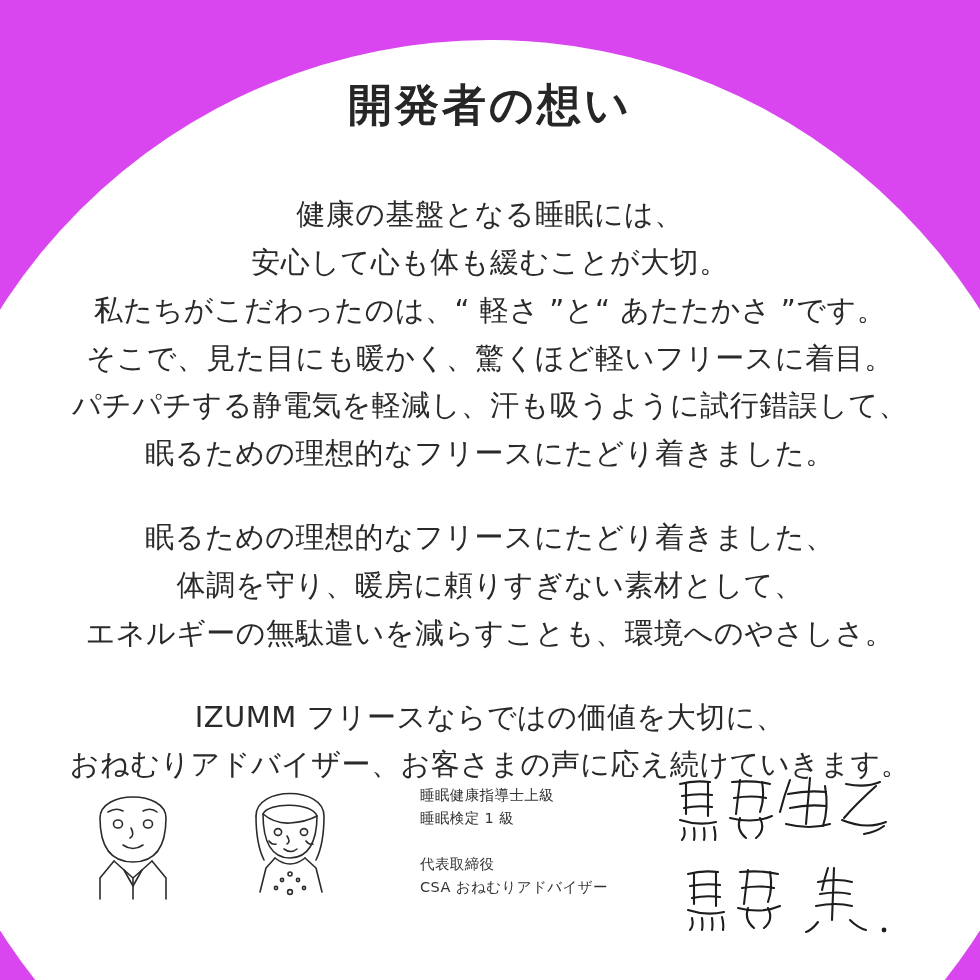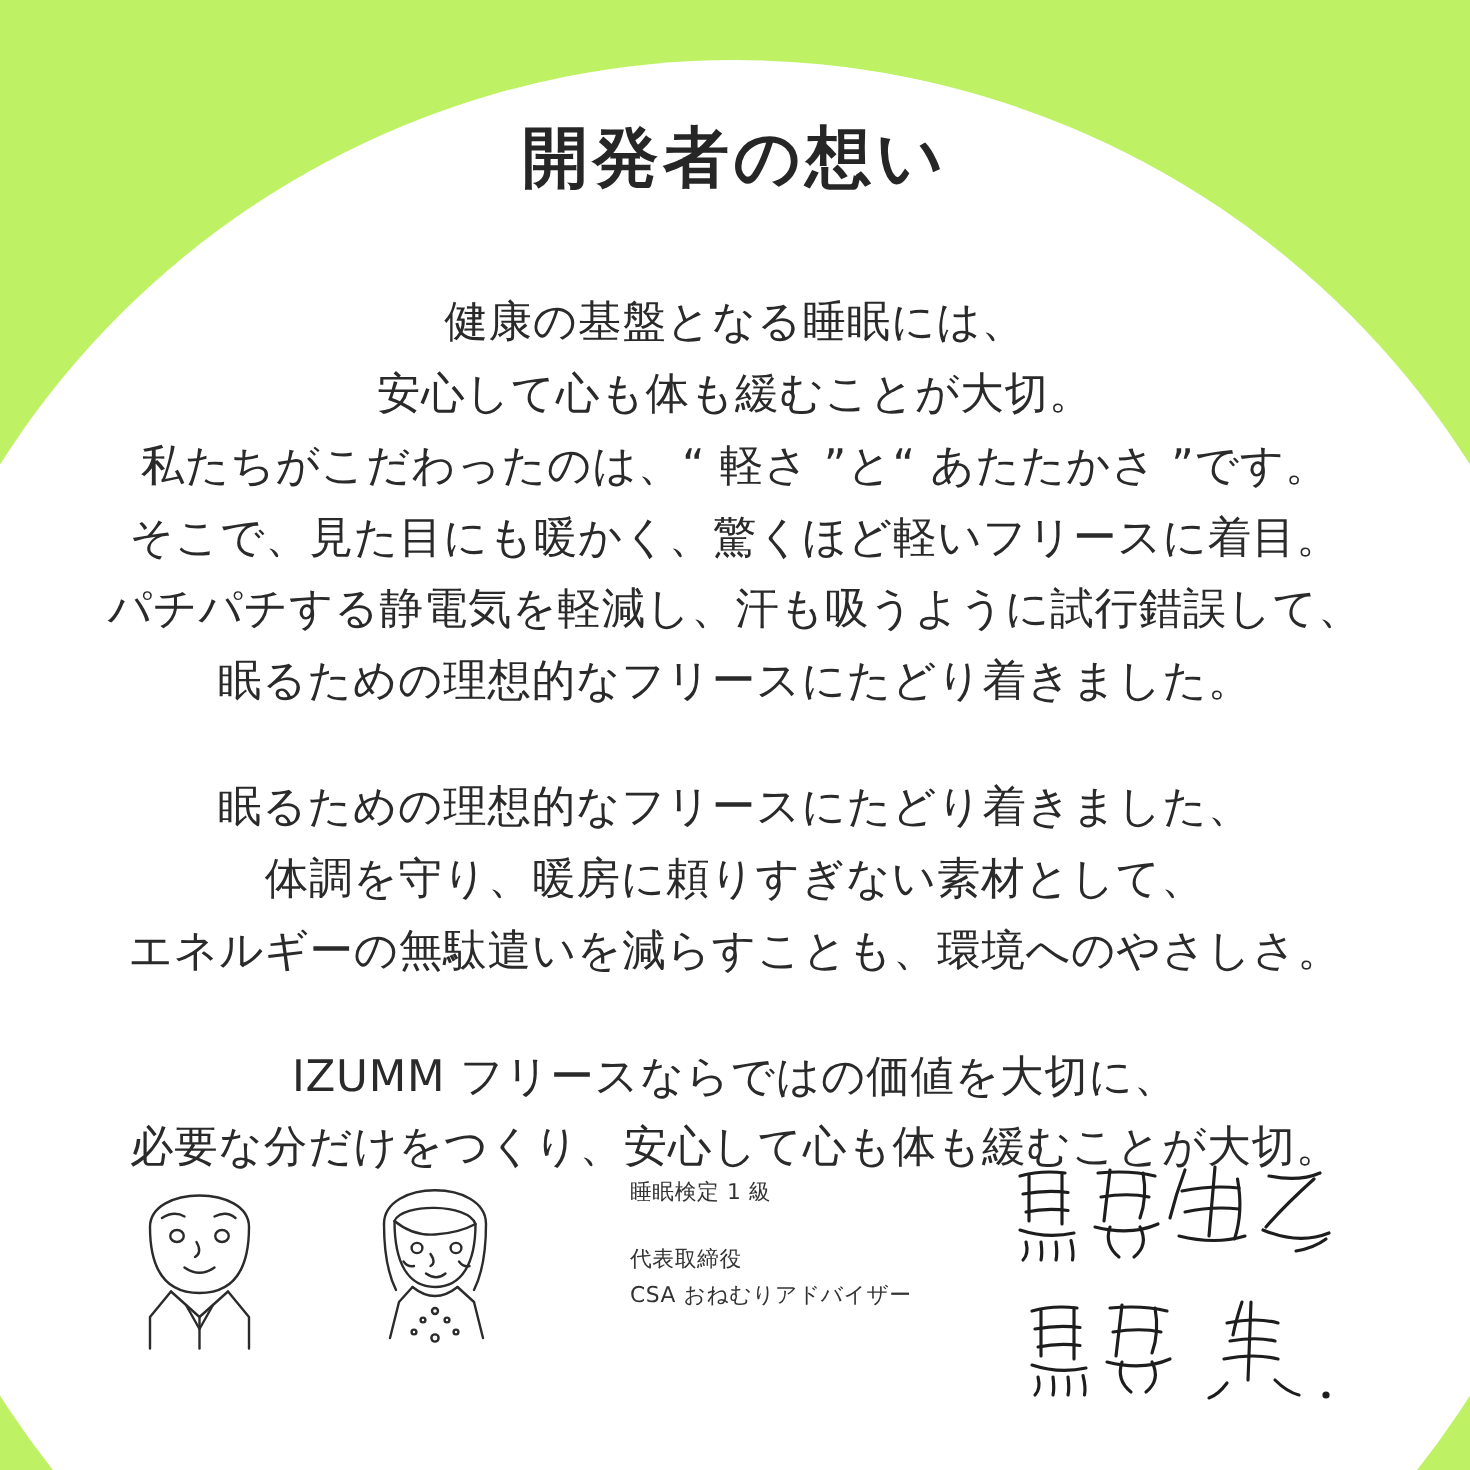--- a/index.html
+++ b/index.html
@@ -11,21 +11,21 @@
     height: 980px;
     background: #f2f0eb;
     font-family: "Liberation Sans", sans-serif;
     overflow: hidden;
   }
 
   #page {
     position: relative;
     width: 980px;
     height: 980px;
-    background: #bef264;
+    background: #d946ef;
     overflow: hidden;
   }
 
   
   #dome {
     position: absolute;
     left: 50%;
     top: 40px;
     transform: translateX(-50%);
     width: 1160px;
@@ -135,21 +135,21 @@
     </div>
 
     <div class="para" id="p2">
       <span class="line">眠るための理想的なフリースにたどり着きました、</span>
       <span class="line">体調を守り、暖房に頼りすぎない素材として、</span>
       <span class="line">エネルギーの無駄遣いを減らすことも、環境へのやさしさ。</span>
     </div>
 
     <div class="para" id="p3">
       <span class="line">IZUMM フリースならではの価値を大切に、</span>
-      <span class="line">必要な分だけをつくり、安心して心も体も緩むことが大切。</span>
+      <span class="line">おねむりアドバイザー、お客さまの声に応え続けていきます。</span>
     </div>
 
     <div id="credits">
 
       <svg class="face" id="face-male" width="110" height="135" viewBox="0 0 110 135">
         <g fill="none" stroke="#2b2b2b" stroke-width="1.6" stroke-linecap="round" stroke-linejoin="round">
           <path d="M22 52 C22 24, 88 24, 88 52 C88 80, 78 96, 55 96 C32 96, 22 80, 22 52 Z"></path>
           <ellipse cx="40" cy="58" rx="4.5" ry="4"></ellipse>
           <ellipse cx="70" cy="58" rx="4.5" ry="4"></ellipse>
           <path d="M53 62 q4 7, -1 10"></path>
@@ -183,20 +183,21 @@
           <circle cx="52" cy="114" r="1.6"></circle>
           <circle cx="68" cy="114" r="1.6"></circle>
           <circle cx="46" cy="122" r="1.6"></circle>
           <circle cx="74" cy="122" r="1.6"></circle>
           <circle cx="60" cy="126" r="2.4"></circle>
         </g>
       </svg>
 
       <div id="credit-text">
         <div class="block">
+          <span class="row">睡眠健康指導士上級</span>
           <span class="row">睡眠検定 1 級</span>
         </div>
         <div class="block">
           <span class="row">代表取締役</span>
           <span class="row">CSA おねむりアドバイザー</span>
         </div>
       </div>
 
       <div id="signatures">
 

